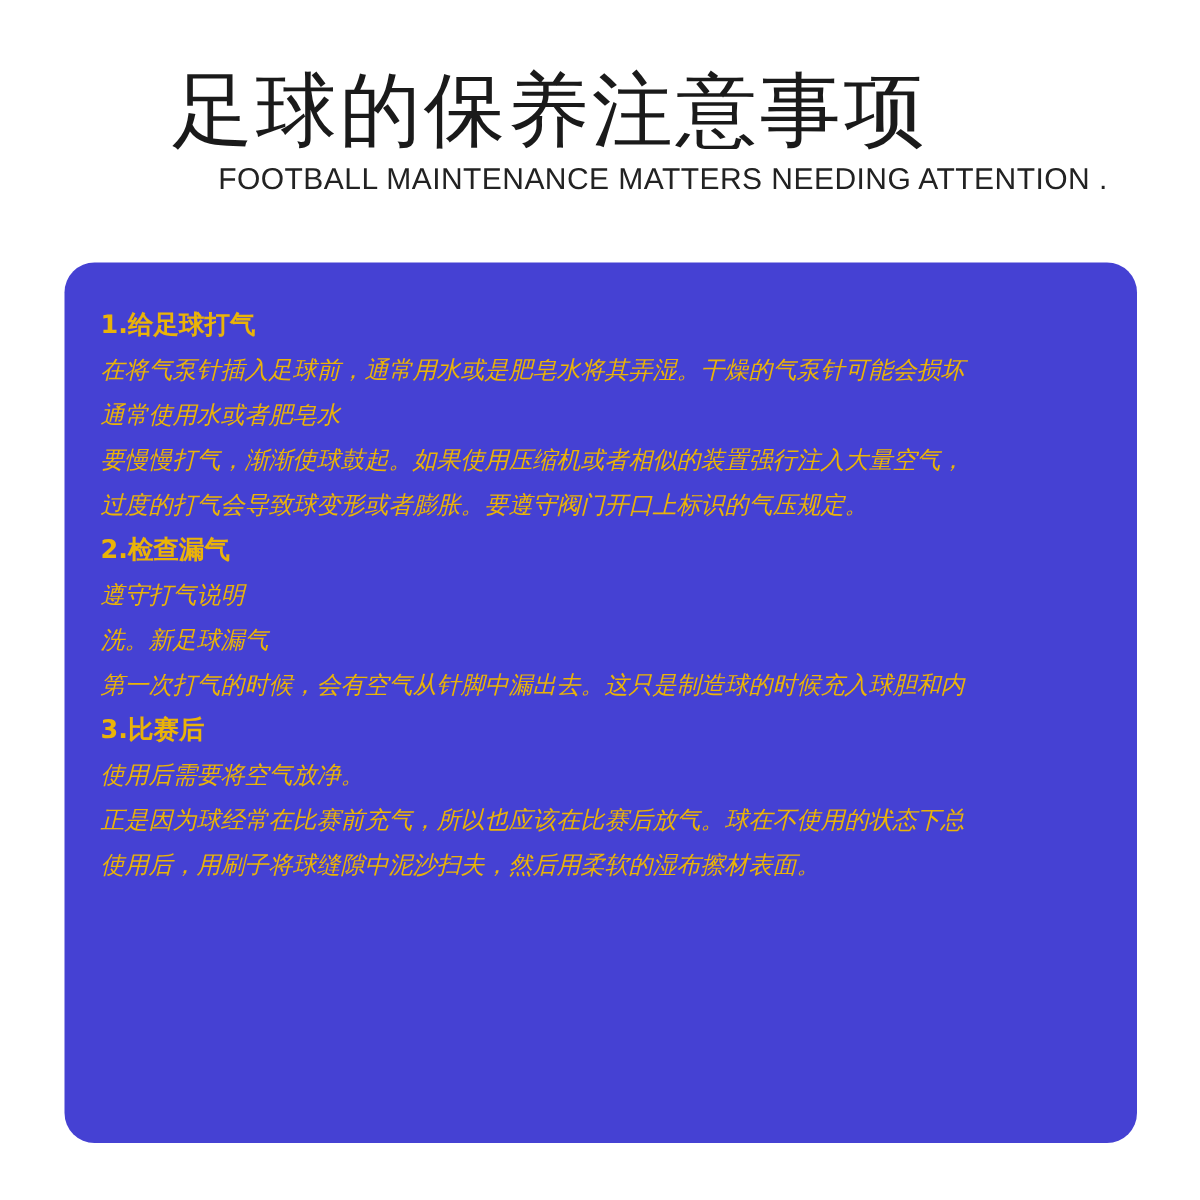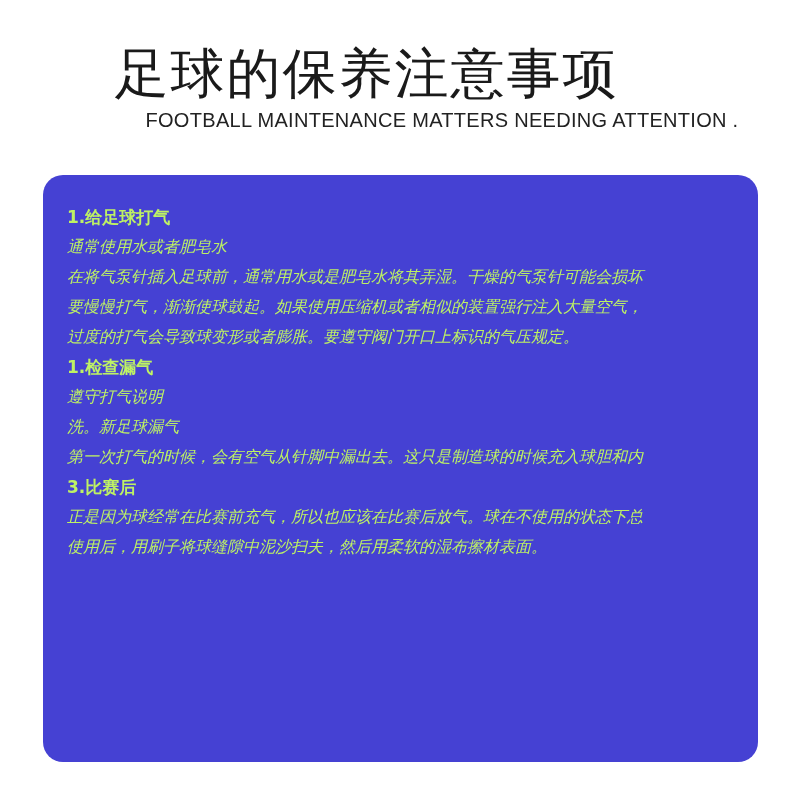--- a/index.html
+++ b/index.html
@@ -43,21 +43,21 @@
     .card {
       position: absolute;
       left: 43px;
       top: 175px;
       width: 715px;
       height: 587px;
       background: #4541d3;
       border-radius: 20px;
       box-sizing: border-box;
       padding: 27px 20px 0 24px;
-      color: #bef264;
+      color: #eab308;
     }
     .section-heading {
       font-size: 17px;
       font-weight: bold;
       line-height: 30px;
       height: 30px;
       margin: 0;
     }
     .line {
       font-size: 16px;
@@ -70,31 +70,32 @@
 </head>
 <body>
 
 <h1 class="title">足球的保养注意事项</h1>
 <div class="subtitle">FOOTBALL MAINTENANCE MATTERS NEEDING ATTENTION .</div>
 
 <div class="card">
 
   <div>
     <p class="section-heading">1.给足球打气</p>
+    <p class="line">在将气泵针插入足球前，通常用水或是肥皂水将其弄湿。干燥的气泵针可能会损坏</p>
     <p class="line">通常使用水或者肥皂水</p>
-    <p class="line">在将气泵针插入足球前，通常用水或是肥皂水将其弄湿。干燥的气泵针可能会损坏</p>
     <p class="line">要慢慢打气，渐渐使球鼓起。如果使用压缩机或者相似的装置强行注入大量空气，</p>
     <p class="line">过度的打气会导致球变形或者膨胀。要遵守阀门开口上标识的气压规定。</p>
   </div>
 
   <div>
-    <p class="section-heading">1.检查漏气</p>
+    <p class="section-heading">2.检查漏气</p>
     <p class="line">遵守打气说明</p>
     <p class="line">洗。新足球漏气</p>
     <p class="line">第一次打气的时候，会有空气从针脚中漏出去。这只是制造球的时候充入球胆和内</p>
   </div>
 
   <div>
     <p class="section-heading">3.比赛后</p>
+    <p class="line">使用后需要将空气放净。</p>
     <p class="line">正是因为球经常在比赛前充气，所以也应该在比赛后放气。球在不使用的状态下总</p>
     <p class="line">使用后，用刷子将球缝隙中泥沙扫夫，然后用柔软的湿布擦材表面。</p>
   </div>
 </div>
 
 </body></html>

